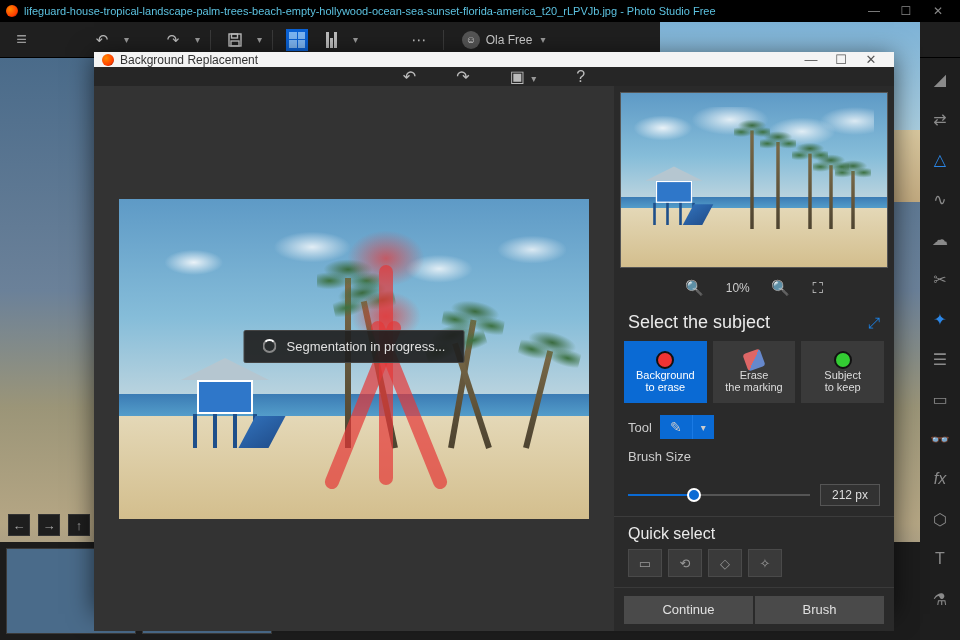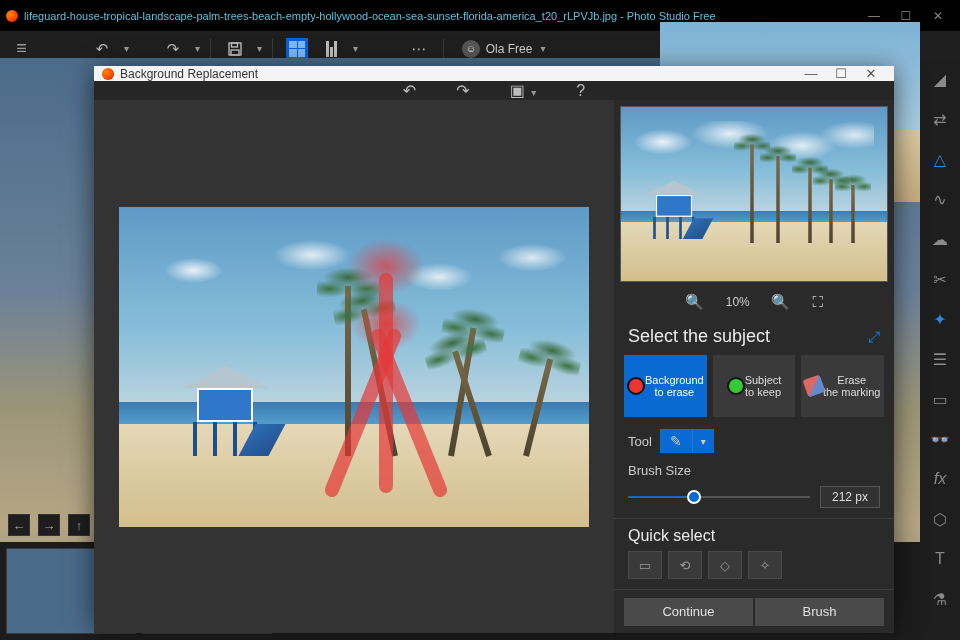--- a/index.html
+++ b/index.html
@@ -1,19 +1,19 @@
 <!DOCTYPE html>
 <html><head>
 <meta charset="utf-8">
 <style>
   * { margin:0; padding:0; box-sizing:border-box; font-family:"Segoe UI",Arial,sans-serif; -webkit-font-smoothing:antialiased; }
   body { width:960px; height:640px; background:#1a1a1a; color:#ccc; overflow:hidden; position:relative; }
 
   
-  .win-bar { height:31px; background:#000; display:flex; align-items:center; padding:0 6px; font-size:11px; color:#5cc2e0; }
+  .win-bar { height:22px; background:#000; display:flex; align-items:center; padding:0 6px; font-size:11px; color:#5cc2e0; }
   .win-bar .title { flex:1; overflow:hidden; white-space:nowrap; text-overflow:ellipsis; }
   .win-bar .win-btn { width:32px; text-align:center; color:#888; cursor:pointer; font-size:12px; }
   .app-icon { width:12px; height:12px; border-radius:50%; background:radial-gradient(circle at 35% 35%, #ff8a00, #ff3b00 65%, #000 100%); margin-right:6px; }
 
   
   .toolbar { height:36px; background:#1f1f1f; border-bottom:1px solid #000; display:flex; align-items:center; padding:0 8px; gap:6px; }
   .tb-btn { width:28px; height:28px; color:#bbb; display:flex; align-items:center; justify-content:center; border-radius:3px; font-size:15px; }
   .tb-btn.ham { font-size:18px; letter-spacing:1px; color:#999; }
   .tb-sep { width:1px; height:20px; background:#3a3a3a; margin:0 4px; }
   .tb-user { display:flex; align-items:center; gap:6px; font-size:12px; color:#ccc; padding:0 8px; }
@@ -34,21 +34,21 @@
   .bg-thumbs { position:absolute; bottom:0; left:0; right:0; height:98px; background:#1c1c1c; display:flex; gap:6px; padding:6px; }
   .bg-thumb { width:130px; background:#4a6b8a; border:1px solid #3a3a3a; }
   .bg-nav { position:absolute; bottom:104px; left:8px; display:flex; gap:8px; }
   .bg-nav .nb{ width:22px; height:22px; background:#1e1e1e; border:1px solid #333; display:flex; align-items:center; justify-content:center; color:#aaa; font-size:13px;}
 
   .bg-preview { position:absolute; top:-36px; right:0; width:260px; height:180px; overflow:hidden; background:#4a6b8a; }
   .bg-prev-sky{height:60%;background:linear-gradient(#7db2d6,#a8ccde);}
   .bg-prev-sand{height:40%;background:linear-gradient(#d8c79e,#c2aa80);}
 
   
-  .dialog { position:absolute; top:66px; left:94px; width:800px; height:558px; background:#2b2b2b; box-shadow:0 4px 24px rgba(0,0,0,.6); display:flex; flex-direction:column; }
+  .dialog { position:absolute; top:52px; left:94px; width:800px; height:558px; background:#2b2b2b; box-shadow:0 4px 24px rgba(0,0,0,.6); display:flex; flex-direction:column; }
   .dlg-title { height:26px; background:#f4f4f4; color:#333; display:flex; align-items:center; padding:0 8px; font-size:12px; }
   .dlg-title .app-icon{margin-right:6px;}
   .dlg-title .spacer{flex:1;}
   .dlg-title .tb{ width:30px; text-align:center; color:#555; cursor:pointer; font-size:13px;}
 
   .dlg-tool { height:34px; background:#262626; display:flex; align-items:center; justify-content:center; gap:40px; color:#bbb; font-size:16px; }
   .dlg-body { flex:1; display:flex; }
   .canvas-wrap { flex:1; background:#333; position:relative; display:flex; align-items:center; justify-content:center; padding:8px; }
 
   
@@ -95,34 +95,34 @@
   .preview .hut{ bottom:24%; left:10%; transform:scale(.65); transform-origin:bottom left;}
   .preview .palm{transform:scale(.58);transform-origin:bottom center;}
 
   .zoom-row{ height:28px; display:flex; align-items:center; justify-content:center; gap:22px; color:#ccc; font-size:12px; }
   .zoom-row .z{font-size:15px;}
 
   .panel h3{ font-weight:400; font-size:18px; color:#eaeaea; padding:10px 14px 8px; display:flex; align-items:center; }
   .panel h3 .ex{margin-left:auto;color:#1b7fe0;font-size:15px;}
 
   .mode-row{ display:flex; gap:6px; padding:0 10px; }
-  .mode{ flex:1; height:62px; background:#3a3a3a; display:flex; flex-direction:row; align-items:center; justify-content:center; gap:0; font-size:11px; color:#ddd; text-align:center; cursor:pointer; }
+  .mode{ flex:1; height:62px; background:#3a3a3a; display:flex; flex-direction:column; align-items:center; justify-content:center; gap:0; font-size:11px; color:#ddd; text-align:center; cursor:pointer; }
   .mode.active{ background:#0a6ad4; color:#fff; }
   .mode .ic{ width:18px;height:18px;border-radius:50%; }
   .mode .ic.red{ background:#e33; border:2px solid #111;}
   .mode .ic.green{ background:#3c3; border:2px solid #111;}
   .mode .ic.erase{ background:linear-gradient(135deg,#d66 50%,#68c 50%); border-radius:3px; transform:rotate(-20deg);}
 
   .tool-row{ display:flex; align-items:center; gap:8px; padding:12px 14px 4px; font-size:13px; }
   .tool-sel{ display:flex; }
   .tool-sel .a{ width:32px;height:24px;background:#0a6ad4;display:flex;align-items:center;justify-content:center;font-size:14px;}
   .tool-sel .b{ width:22px;height:24px;background:#0a6ad4;border-left:1px solid #1a7ae4;display:flex;align-items:center;justify-content:center;font-size:10px;}
 
   .brush-row{ padding:6px 14px 10px; font-size:13px; }
-  .slider-wrap{ display:flex; align-items:center; gap:10px; margin-top:8px;}
+  .slider-wrap{ display:flex; align-items:center; gap:10px; margin-top:20px;}
   .slider{ flex:1; height:2px; background:#555; position:relative;}
   .slider .fill{ position:absolute;left:0;top:0;height:100%;background:#0a6ad4; width:36%;}
   .slider .knob{ position:absolute;top:50%;left:36%;width:14px;height:14px;border-radius:50%;background:#0a6ad4;border:2px solid #fff;transform:translate(-50%,-50%);}
   .size-box{ width:60px; text-align:center; padding:3px 4px; background:#323232; border:1px solid #555; font-size:12px; color:#ddd;}
 
   .quick h4{ font-size:16px; font-weight:400; color:#eaeaea; padding:8px 14px 6px; border-top:1px solid #3c3c3c;}
   .quick-row{ display:flex; gap:6px; padding:0 14px 10px;}
   .qs{ width:34px;height:28px;background:#3a3a3a;border:1px solid #4a4a4a;display:flex;align-items:center;justify-content:center;color:#999;font-size:13px;}
 
   .dlg-foot{ height:44px; border-top:1px solid #3a3a3a; display:flex; gap:2px; align-items:center; justify-content:center; padding:0 10px;}
@@ -267,20 +267,24 @@
           </div>
         <div class="palm p3">
             <div class="fronds"></div>
           </div>
         <div class="palm p4">
             <div class="fronds"></div>
           </div>
         <div class="mask">
             <div class="stem"></div>
           </div>
+        <div class="progress">
+          <div class="spinner"></div>
+          <span>Segmentation in progress...</span>
+        </div>
       </div>
     </div>
 
     <div class="panel">
       <div class="preview">
         <div class="sky"></div>
           <div class="clouds"></div>
           <div class="sea"></div>
           <div class="sand"></div>
         <div class="hut">
@@ -321,26 +325,26 @@
         <span>Select the subject</span>
         <span class="ex">⤢</span>
       </h3>
 
       <div class="mode-row">
         <div class="mode active">
           <div class="ic red"></div>
           <div><span>Background</span><br><span>to erase</span></div>
         </div>
         <div class="mode">
+          <div class="ic erase"></div>
+          <div><span>Erase</span><br><span>the marking</span></div>
+        </div>
+        <div class="mode">
           <div class="ic green"></div>
           <div><span>Subject</span><br><span>to keep</span></div>
-        </div>
-        <div class="mode">
-          <div class="ic erase"></div>
-          <div><span>Erase</span><br><span>the marking</span></div>
         </div>
       </div>
 
       <div class="tool-row">
         <span>Tool</span>
         <div class="tool-sel">
           <div class="a">✎</div>
           <div class="b">▾</div>
         </div>
       </div>

